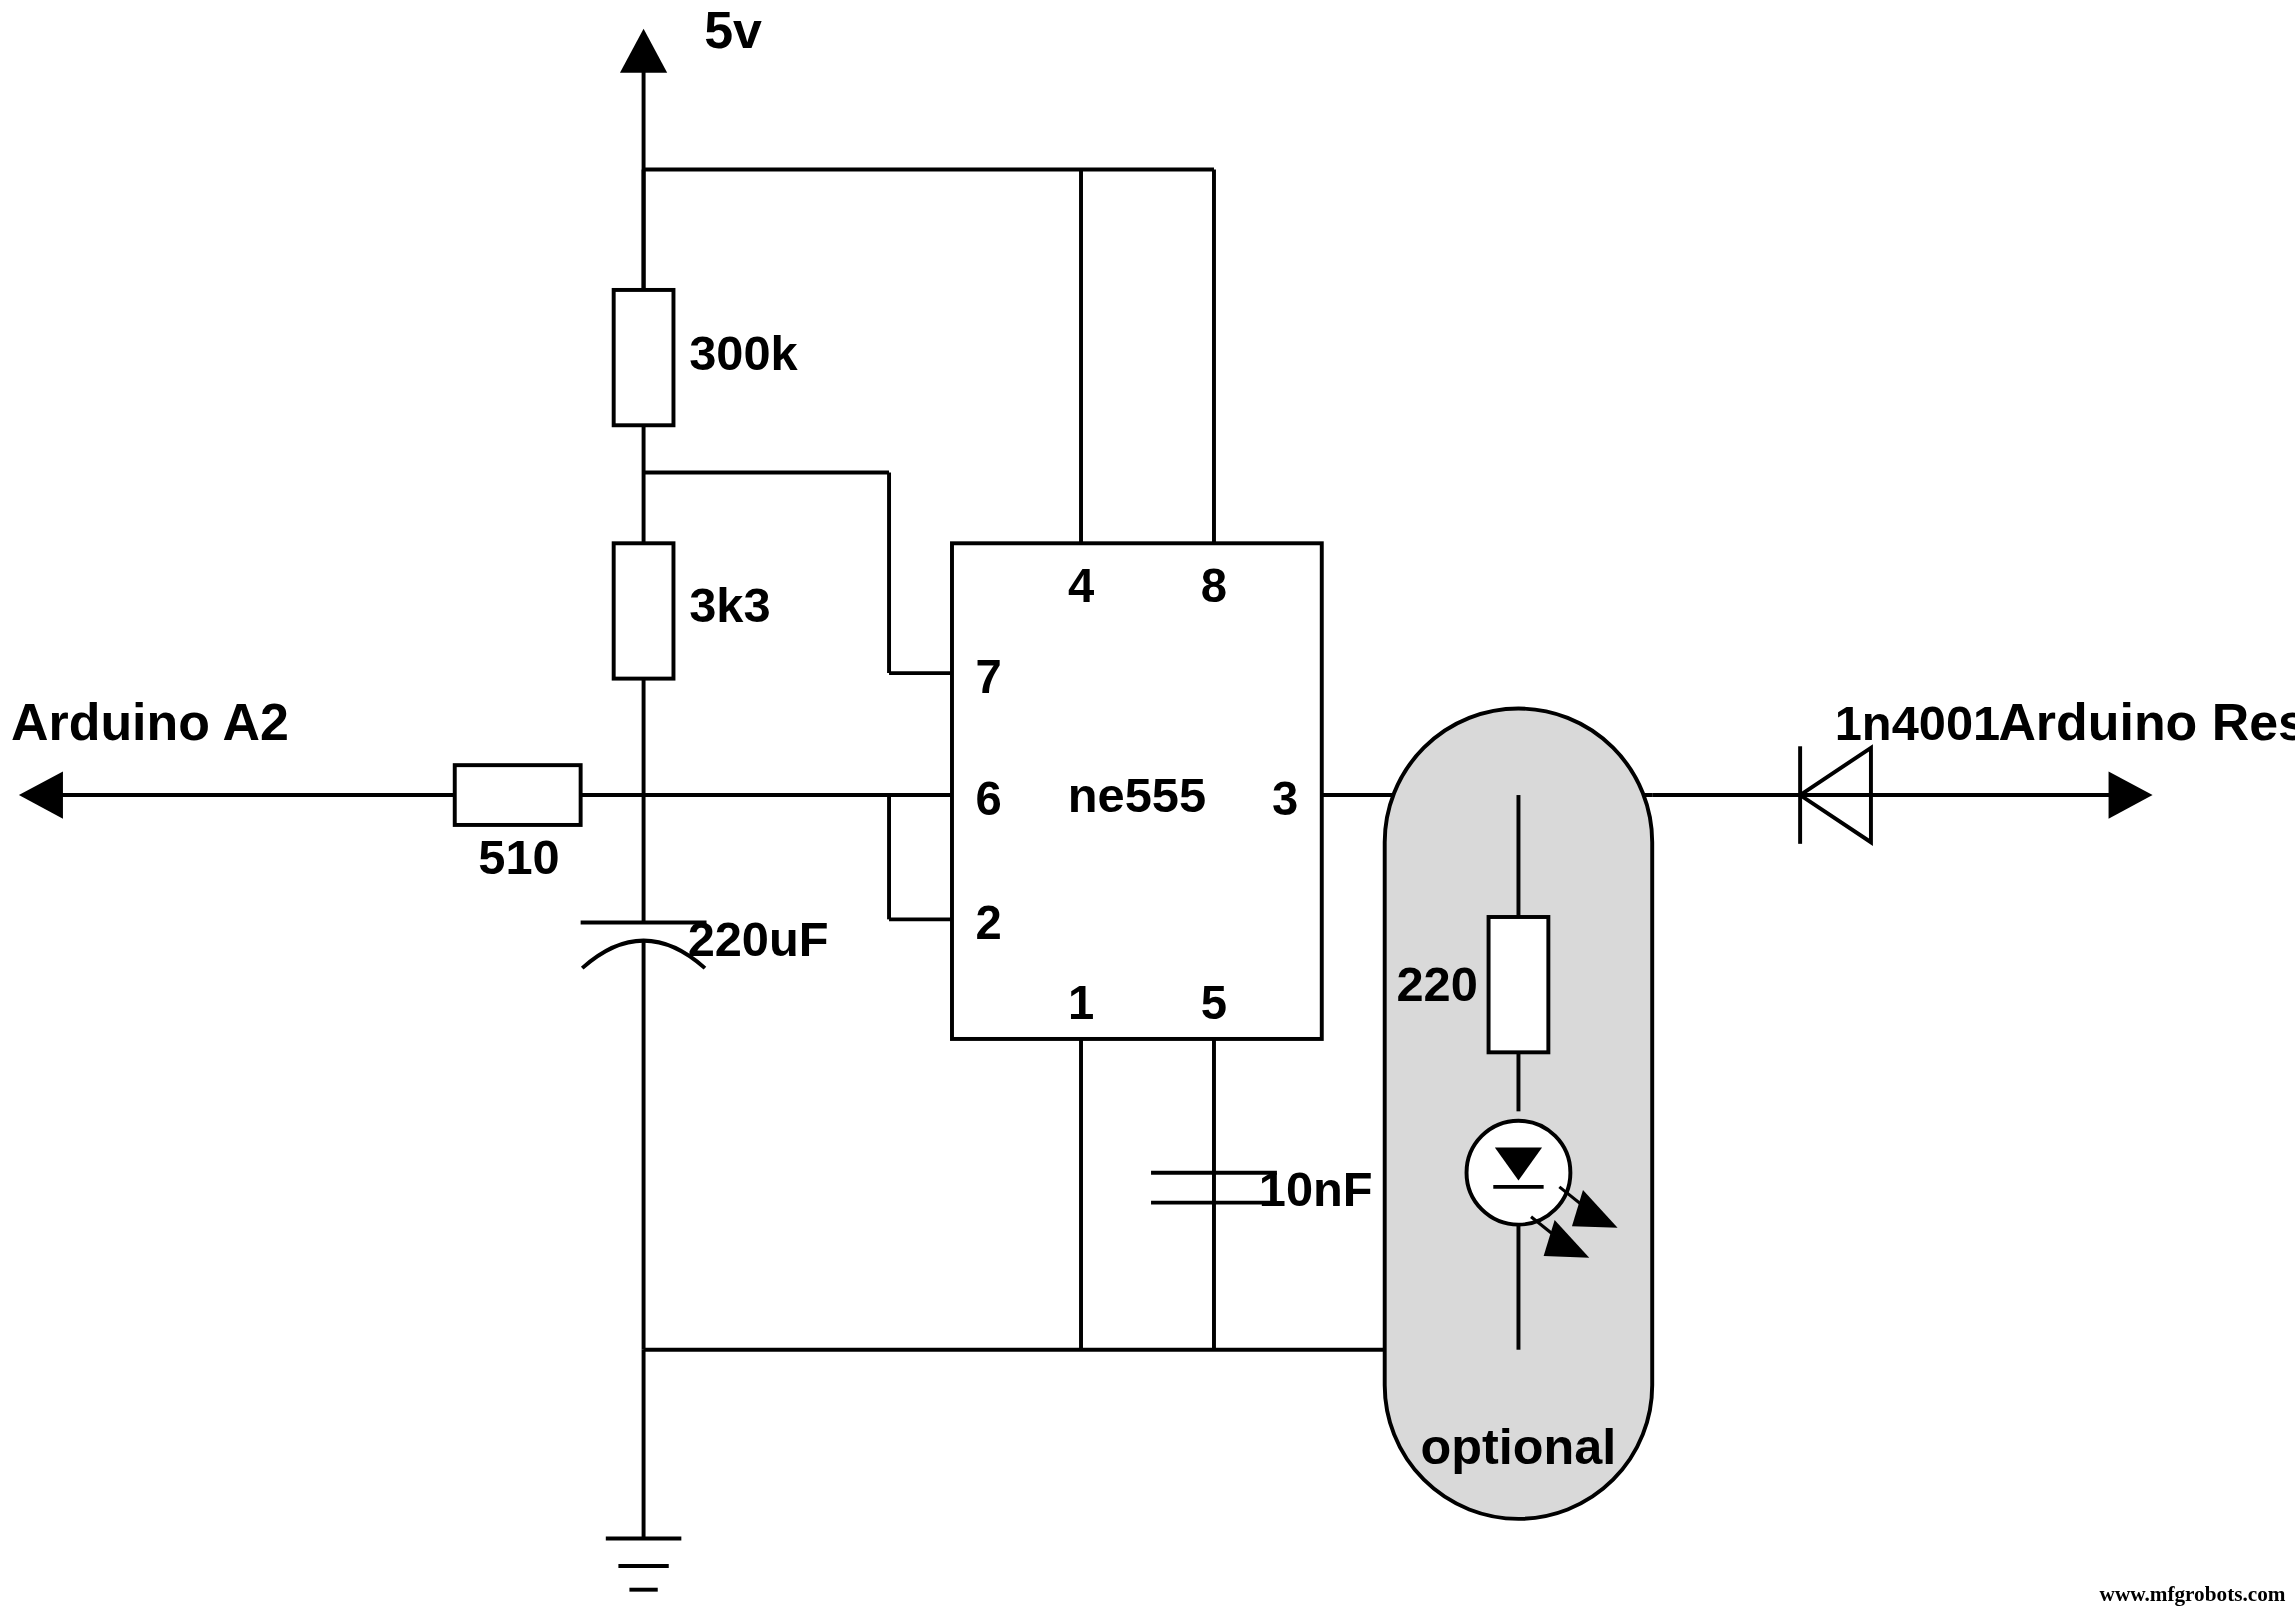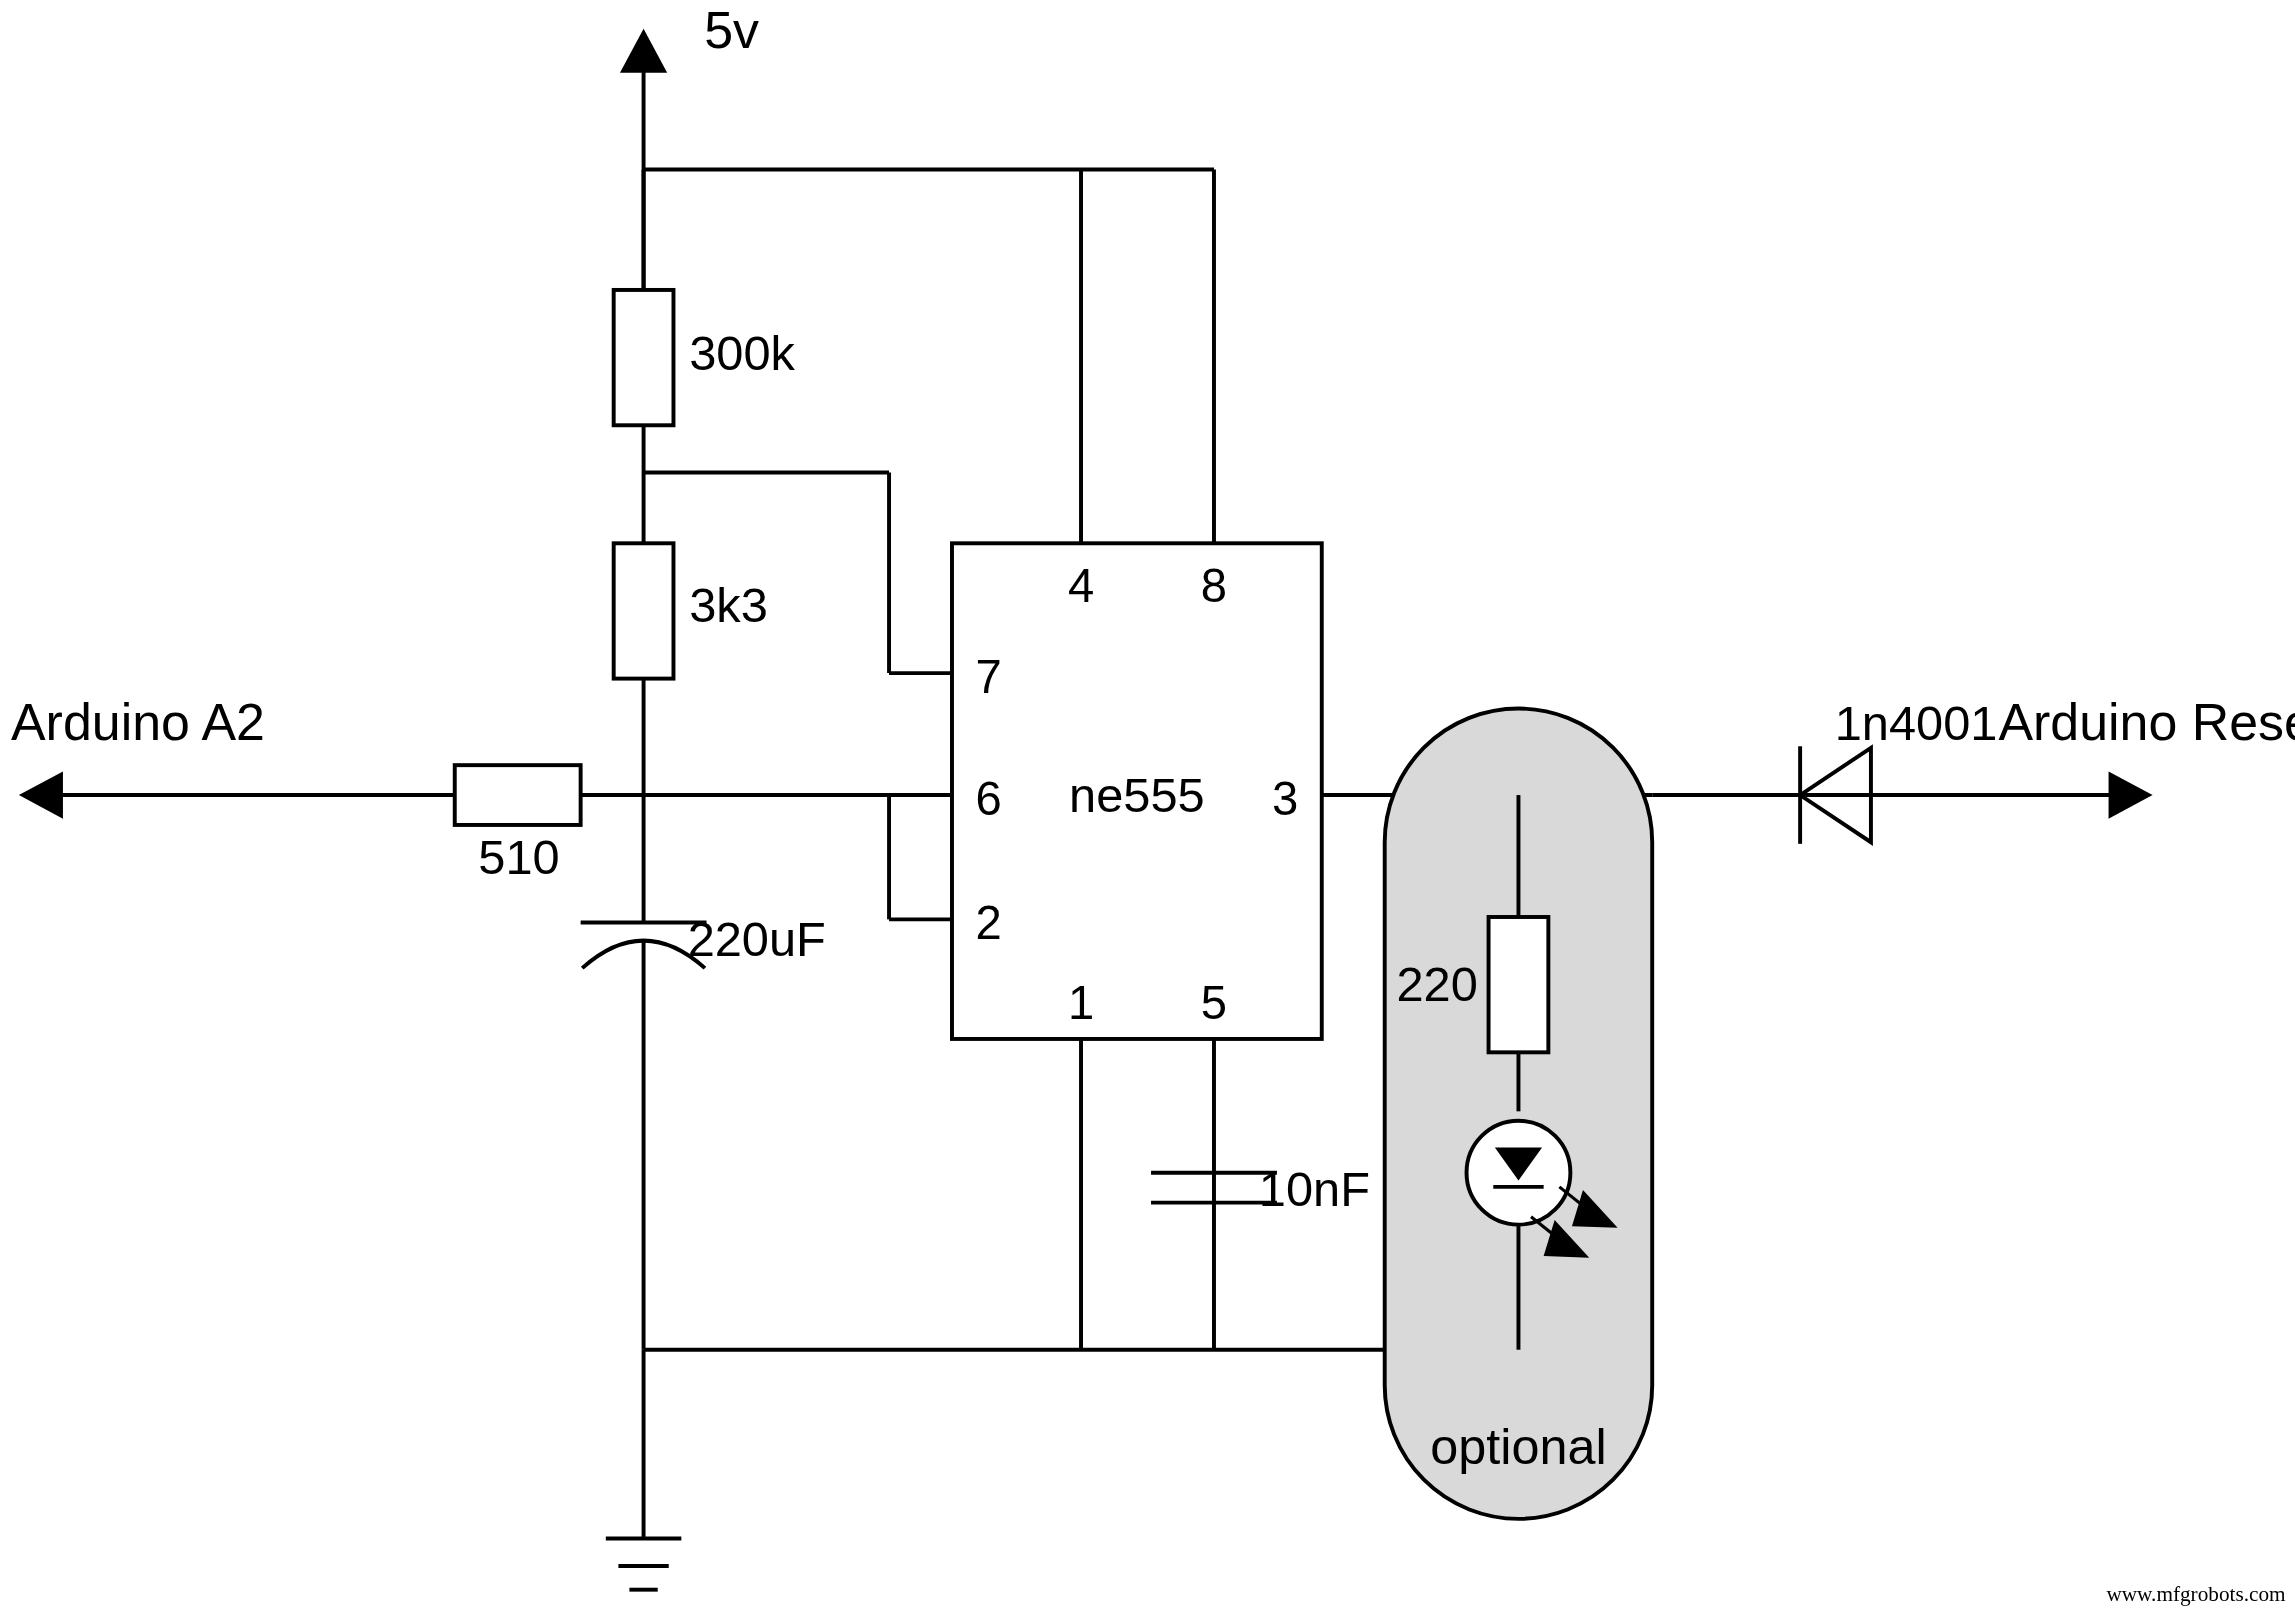--- a/index.html
+++ b/index.html
@@ -12,20 +12,21 @@
     width: 2295px;
     height: 1620px;
     font-family: "Liberation Sans", sans-serif;
     overflow: hidden;
   }
   #schematic-root {
     position: relative;
     width: 2295px;
     height: 1620px;
     background: #ffffff;
+    font-weight: bold;
   }
   svg#schematic-svg {
     display: block;
     width: 2295px;
     height: 1620px;
   }
   .wire {
     stroke: #000000;
     stroke-width: 5;
     fill: none;

